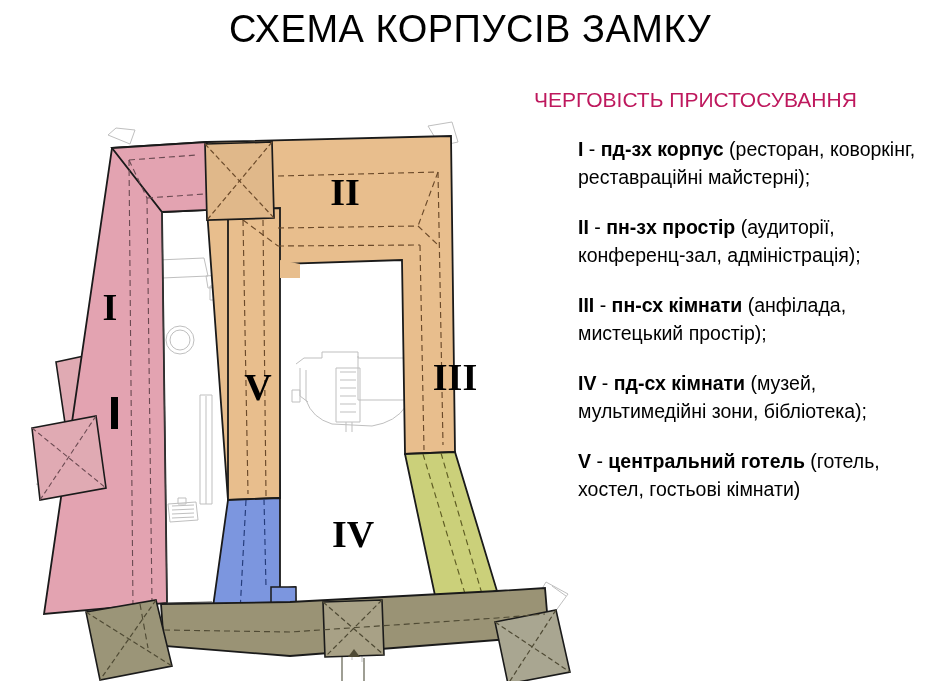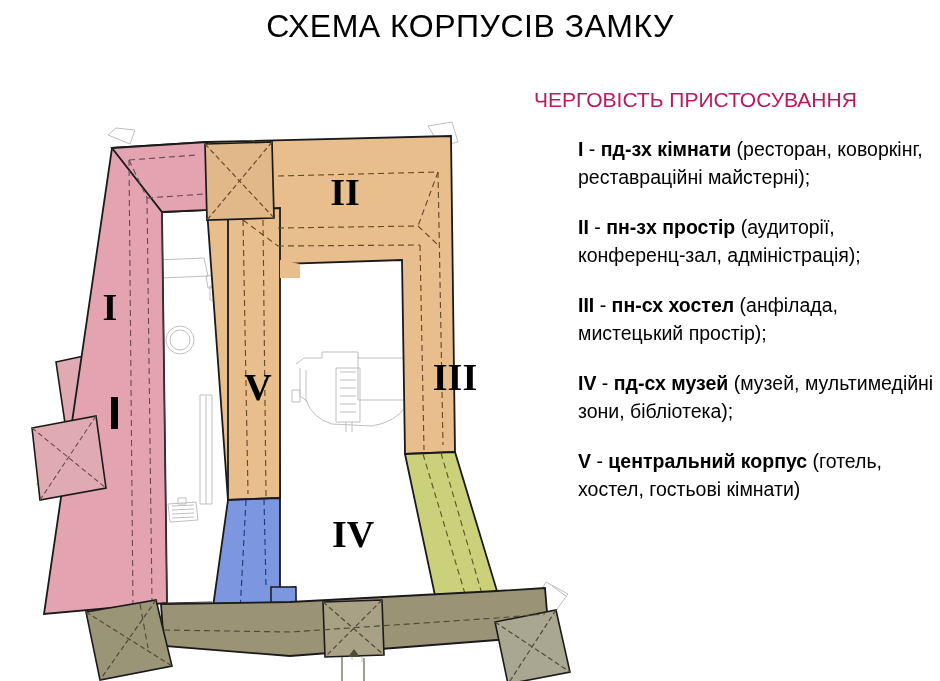--- a/index.html
+++ b/index.html
@@ -13,21 +13,21 @@
   #page {
     position: relative;
     width: 940px; height: 681px;
     background: #ffffff;
   }
   #title {
     position: absolute;
     left: 0; top: 8px;
     width: 940px;
     text-align: center;
-    font-size: 32px;
+    font-size: 38px;
     font-weight: 400;
     letter-spacing: 0.5px;
     color: #000000;
     white-space: nowrap;
   }
   #legend-heading {
     position: absolute;
     left: 534px; top: 88px;
     font-size: 21px;
     font-weight: 400;
@@ -65,37 +65,37 @@
 
 <div id="page">
 
   <div id="title">СХЕМА КОРПУСІВ ЗАМКУ</div>
 
   <div id="legend-heading">ЧЕРГОВІСТЬ ПРИСТОСУВАННЯ</div>
 
   <div id="legend-list">
 
     <div class="legend-item">
-      <span class="num">I</span><span class="dash"> - </span><span class="wing">пд-зх кімнати</span><span class="detail"> (ресторан, коворкінг, реставраційні майстерні);</span>
+      <span class="num">I</span><span class="dash"> - </span><span class="wing">пд-зх корпус</span><span class="detail"> (ресторан, коворкінг, реставраційні майстерні);</span>
     </div>
 
     <div class="legend-item">
       <span class="num">II</span><span class="dash"> - </span><span class="wing">пн-зх простір</span><span class="detail"> (аудиторії, конференц-зал, адміністрація);</span>
     </div>
 
     <div class="legend-item">
-      <span class="num">III</span><span class="dash"> - </span><span class="wing">пн-сх хостел</span><span class="detail"> (анфілада, мистецький простір);</span>
-    </div>
-
-    <div class="legend-item">
-      <span class="num">IV</span><span class="dash"> - </span><span class="wing">пд-сх музей</span><span class="detail"> (музей, мультимедійні зони, бібліотека);</span>
-    </div>
-
-    <div class="legend-item">
-      <span class="num">V</span><span class="dash"> - </span><span class="wing">центральний корпус</span><span class="detail"> (готель, хостел, гостьові кімнати)</span>
+      <span class="num">III</span><span class="dash"> - </span><span class="wing">пн-сх кімнати</span><span class="detail"> (анфілада, мистецький простір);</span>
+    </div>
+
+    <div class="legend-item">
+      <span class="num">IV</span><span class="dash"> - </span><span class="wing">пд-сх кімнати</span><span class="detail"> (музей, мультимедійні зони, бібліотека);</span>
+    </div>
+
+    <div class="legend-item">
+      <span class="num">V</span><span class="dash"> - </span><span class="wing">центральний готель</span><span class="detail"> (готель, хостел, гостьові кімнати)</span>
     </div>
 
   </div>
 
   <svg id="plan" width="600" height="581" viewBox="0 0 600 581">
 
     <g fill="none" stroke="#BFBFBF" stroke-width="1">
 
       <path d="M108 35 L116 28 L135 30 L130 44 Z"></path>
       <path d="M428 26 L452 22 L458 42 L440 46 Z"></path>

